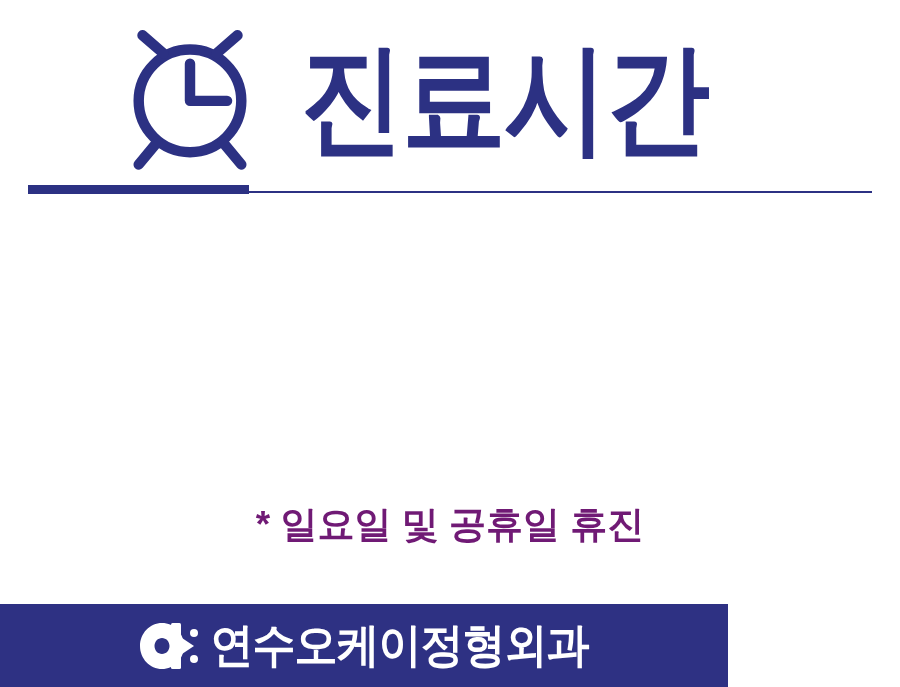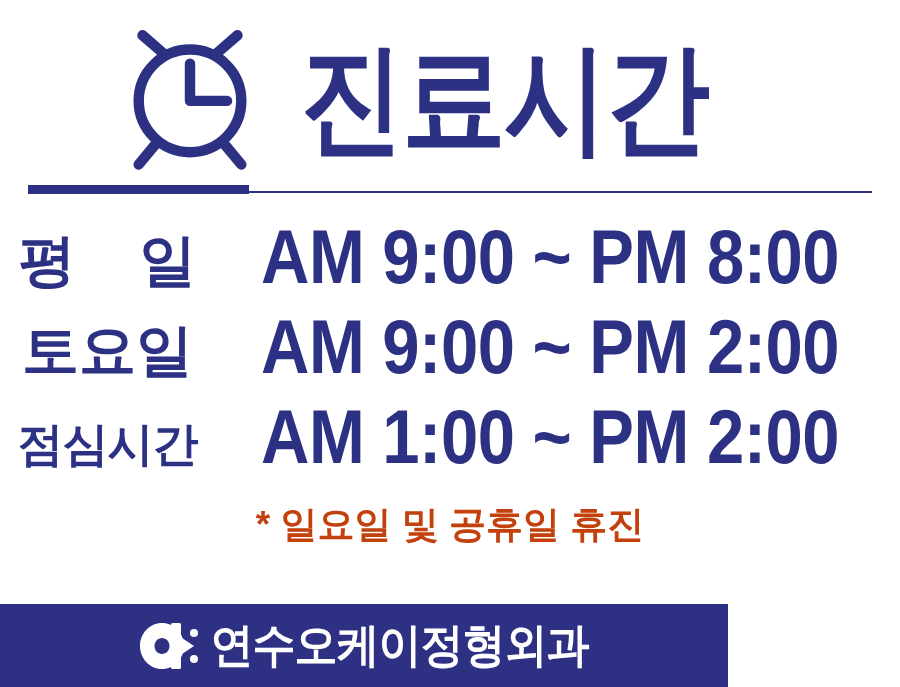--- a/index.html
+++ b/index.html
@@ -120,21 +120,21 @@
     transform-origin: left center;
   }
 
   
   .note {
     position: absolute;
     left: 0;
     top: 500px;
     width: 900px;
     text-align: center;
-    color: #c2410c;
+    color: #701a75;
     font-size: 37px;
     font-weight: 700;
     letter-spacing: 0px;
     white-space: pre;
   }
 
   
   .footer {
     position: absolute;
     left: 0;
@@ -182,38 +182,20 @@
     </svg>
 
     <div class="title">진료시간</div>
   </div>
 
   <div class="rule-wrap">
     <div class="rule-thin"></div>
     <div class="rule-thick"></div>
   </div>
 
-  <div class="schedule">
-
-    <div class="row">
-      <div class="row-label">평    일</div>
-      <div class="row-time">AM 9:00 ~ PM 8:00</div>
-    </div>
-
-    <div class="row">
-      <div class="row-label">토요일</div>
-      <div class="row-time">AM 9:00 ~ PM 2:00</div>
-    </div>
-
-    <div class="row">
-      <div class="row-label compact">점심시간</div>
-      <div class="row-time">AM 1:00 ~ PM 2:00</div>
-    </div>
-
-  </div>
 
   <div class="note">* 일요일 및 공휴일 휴진</div>
 
   <div class="footer">
 
     <svg class="brand-logo" viewBox="0 0 116 92">
       <path fill="#ffffff" d="M44 0 C19.7 0 0 20.6 0 46 C0 71.4 19.7 92 44 92
                C68.3 92 88 71.4 88 46 C88 20.6 68.3 0 44 0 Z
                M44 62 C35.7 62 29 54.8 29 46 C29 37.2 35.7 30 44 30
                C52.3 30 59 37.2 59 46 C59 54.8 52.3 62 44 62 Z"></path>

